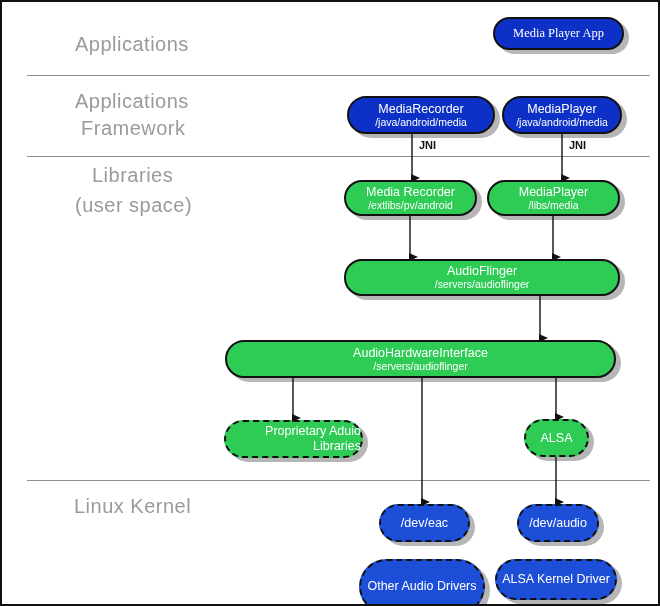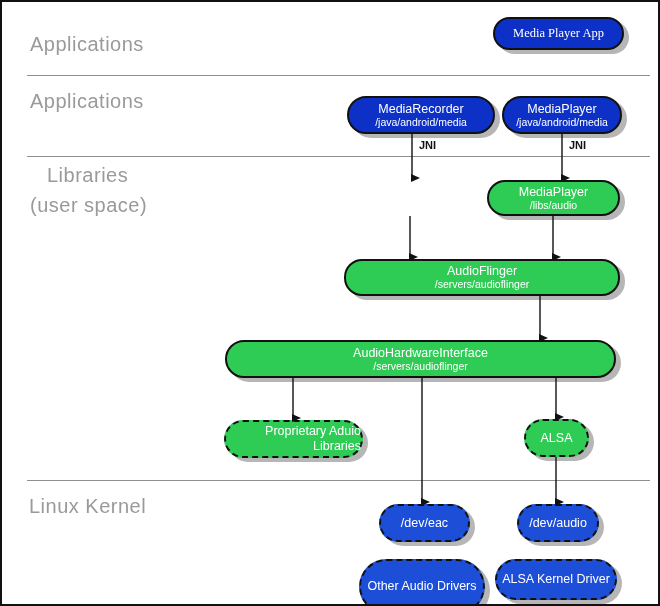--- a/index.html
+++ b/index.html
@@ -11,20 +11,21 @@
     box-sizing:border-box;
     font-family:"Liberation Sans", sans-serif;
     overflow:hidden;
   }
   .section-label{
     position:absolute;
     color:#9a9a9a;
     font-size:20px;
     letter-spacing:0.5px;
     white-space:nowrap;
+    margin-left:45px;
   }
   .divider{
     position:absolute;
     left:25px;width:623px;height:1px;
     background:#8f8f8f;
   }
   .pill{
     position:absolute;
     border:2px solid #111;
     border-radius:999px;
@@ -56,20 +57,21 @@
     pointer-events:none;
   }
 </style>
 </head>
 <body>
 
 <div id="stage">
 
   <div class="section-label" style="left:28px;top:31px;">Applications</div>
   <div class="section-label" style="left:28px;top:88px;">Applications</div>
+  <div class="section-label" style="left:34px;top:115px;">Framework</div>
   <div class="section-label" style="left:45px;top:162px;">Libraries</div>
   <div class="section-label" style="left:28px;top:192px;">(user space)</div>
   <div class="section-label" style="left:27px;top:493px;">Linux Kernel</div>
 
   <div class="divider" style="top:73px;"></div>
   <div class="divider" style="top:154px;"></div>
   <div class="divider" style="top:478px;"></div>
 
   <div class="pill blue" style="left:491px;top:15px;width:131px;height:33px;font-family:Liberation Serif, serif;">
     <span class="title">Media Player App</span>
@@ -80,23 +82,27 @@
     <span class="path">/java/android/media</span>
   </div>
   <div class="pill blue" style="left:500px;top:94px;width:120px;height:38px;">
     <span class="title">MediaPlayer</span>
     <span class="path">/java/android/media</span>
   </div>
 
   <div class="edge-label" style="left:417px;top:137px;">JNI</div>
   <div class="edge-label" style="left:567px;top:137px;">JNI</div>
 
+  <div class="pill green" style="left:342px;top:178px;width:133px;height:36px;">
+    <span class="title">Media Recorder</span>
+    <span class="path">/extlibs/pv/android</span>
+  </div>
   <div class="pill green" style="left:485px;top:178px;width:133px;height:36px;">
     <span class="title">MediaPlayer</span>
-    <span class="path">/libs/audio</span>
+    <span class="path">/libs/media</span>
   </div>
 
   <div class="pill green" style="left:342px;top:257px;width:276px;height:37px;border-radius:18px;">
     <span class="title">AudioFlinger</span>
     <span class="path">/servers/audioflinger</span>
   </div>
 
   <div class="pill green" style="left:223px;top:338px;width:391px;height:38px;border-radius:19px;">
     <span class="title">AudioHardwareInterface</span>
     <span class="path">/servers/audioflinger</span>

